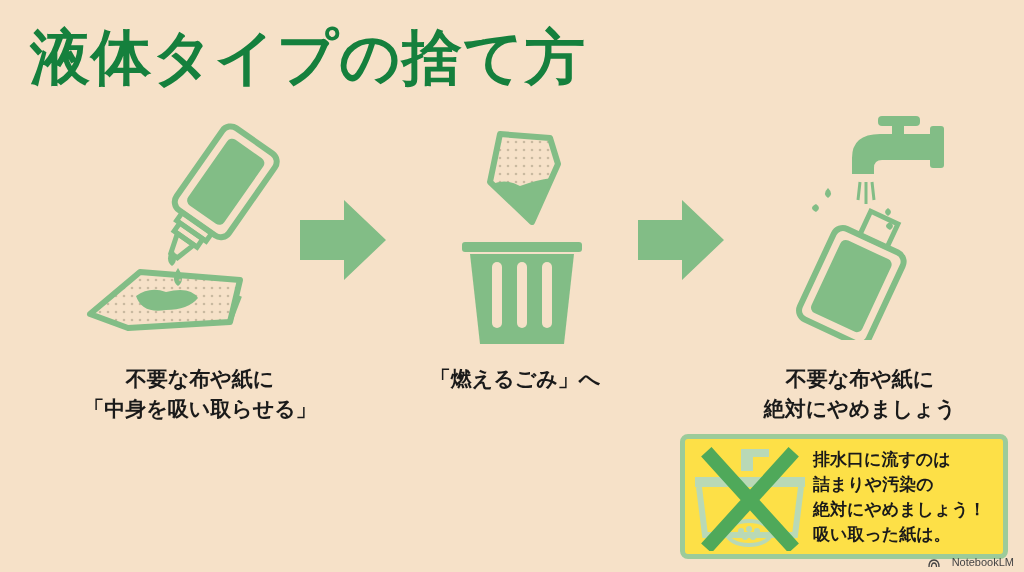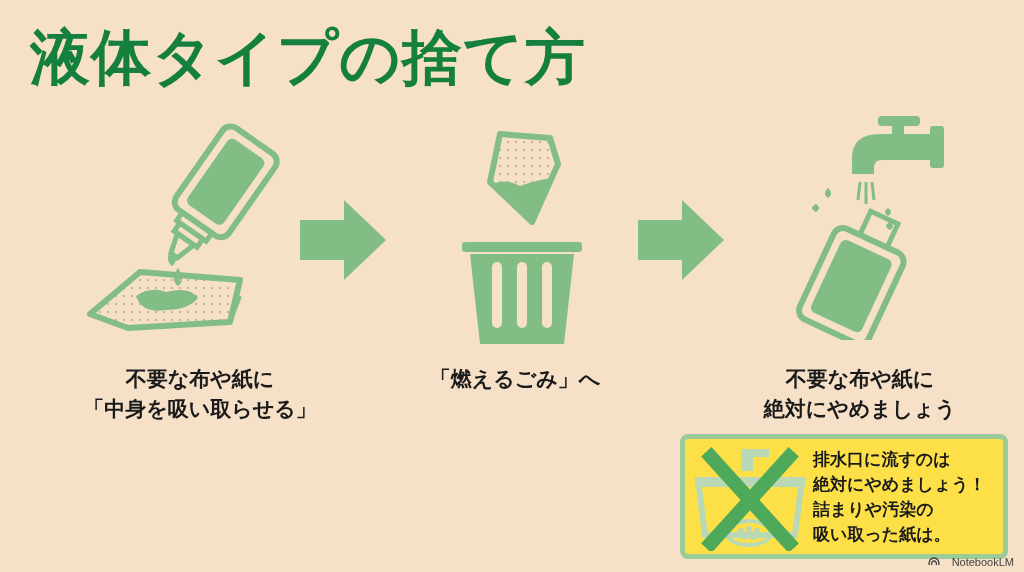--- a/index.html
+++ b/index.html
@@ -28,21 +28,21 @@
     background: #fde047; border: 5px solid #9ccb9a; border-radius: 8px;
   }
   .warn-text {
     position: absolute; left: 128px; top: 8px;
     font-size: 17px; font-weight: bold; color: #1a1a1a; line-height: 25px;
     white-space: nowrap;
     font-family: "DejaVu Sans", sans-serif;
   }
   .watermark {
     position: absolute; right: 10px; bottom: 4px;
-    font-size: 11px; color: #444; display: flex; align-items: flex-start; gap: 12px;
+    font-size: 11px; color: #444; display: flex; align-items: flex-end; gap: 12px;
     font-family: "Liberation Sans", sans-serif;
   }
 </style>
 </head>
 <body>
 
 <div class="title">液体タイプの捨て方</div>
 
 <svg class="illus" style="left:80px;top:100px" width="200" height="240" viewBox="0 0 200 240">
   <defs>
@@ -125,22 +125,22 @@
     <ellipse cx="58" cy="90" rx="22" ry="12" fill="none" stroke="#b9d9b6" stroke-width="4"></ellipse>
     <circle cx="50" cy="88" r="3" fill="#b9d9b6"></circle>
       <circle cx="58" cy="86" r="3" fill="#b9d9b6"></circle>
     <circle cx="66" cy="88" r="3" fill="#b9d9b6"></circle>
       <circle cx="54" cy="94" r="3" fill="#b9d9b6"></circle>
     <circle cx="62" cy="94" r="3" fill="#b9d9b6"></circle>
     <path d="M20 14 L98 100 M98 14 L20 100" stroke="#4fa95a" stroke-width="14" stroke-linecap="square"></path>
   </svg>
   <div class="warn-text">
     <div>排水口に流すのは</div>
+    <div>詰まりや汚染の</div>
     <div>絶対にやめましょう！</div>
-    <div>詰まりや汚染の</div>
     <div>吸い取った紙は。</div>
   </div>
 </div>
 
 <div class="watermark">
   <svg width="12" height="10" viewBox="0 0 12 10">
     <path d="M1 9 Q1 2 6 2 Q11 2 11 9 M3.5 9 Q3.5 5 6 5 Q8.5 5 8.5 9" fill="none" stroke="#444" stroke-width="1.3"></path>
   </svg>
   <span>NotebookLM</span>
 </div>

